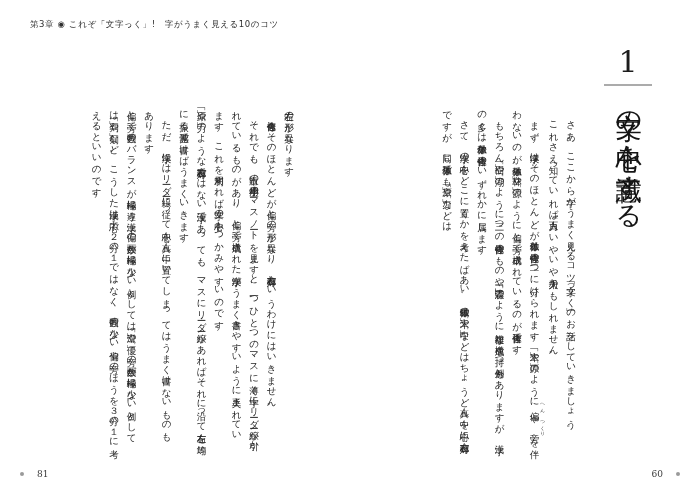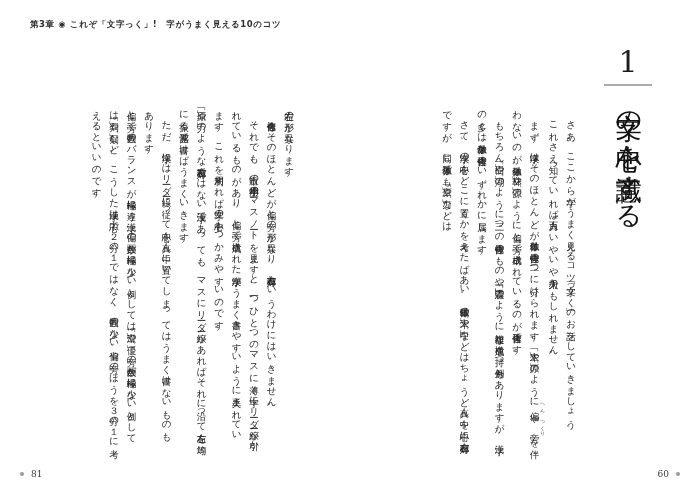--- a/index.html
+++ b/index.html
@@ -12,21 +12,20 @@
     color: #2b2b2b;
   }
   .vtext { writing-mode: vertical-rl; text-orientation: mixed; }
 
   
   .running-header {
     position: absolute; left: 30px; top: 19px;
     font-family: "DejaVu Sans", "Liberation Sans", sans-serif;
     font-size: 8.5px; letter-spacing: 0.6px; color: #2f2f2f;
     white-space: nowrap;
-    font-weight: bold;
   }
 
   
   .chapter-number {
     position: absolute; left: 604px; top: 44px; width: 48px;
     text-align: center; font-size: 30px; color: #1c1c1c; line-height: 1.2;
   }
   .chapter-rule {
     position: absolute; left: 604px; top: 84px; width: 48px; height: 2px;
     background: #ababab;
@@ -48,21 +47,21 @@
   .right-body { right: 120px; }
   .left-body  { right: 402px; }
   .page-body p { margin: 0; padding: 0; }
   .page-body p.indent { text-indent: 1em; }
   ruby { ruby-align: center; }
   rt { font-size: 4.6px; letter-spacing: 0; color: #2b2b2b; }
 
   
   .pagenum {
     position: absolute; top: 469px;
-    display: flex; align-items: center; gap: 7px;
+    display: flex; align-items: center; gap: 13px;
     font-size: 9px; color: #3a3a3a;
   }
   .pagenum-left { left: 20px; }
   .pagenum-right { right: 20px; }
   .page-dot {
     width: 4px; height: 4px; border-radius: 50%;
     background: #9a9a9a; display: inline-block;
   }
 </style>
 </head>

